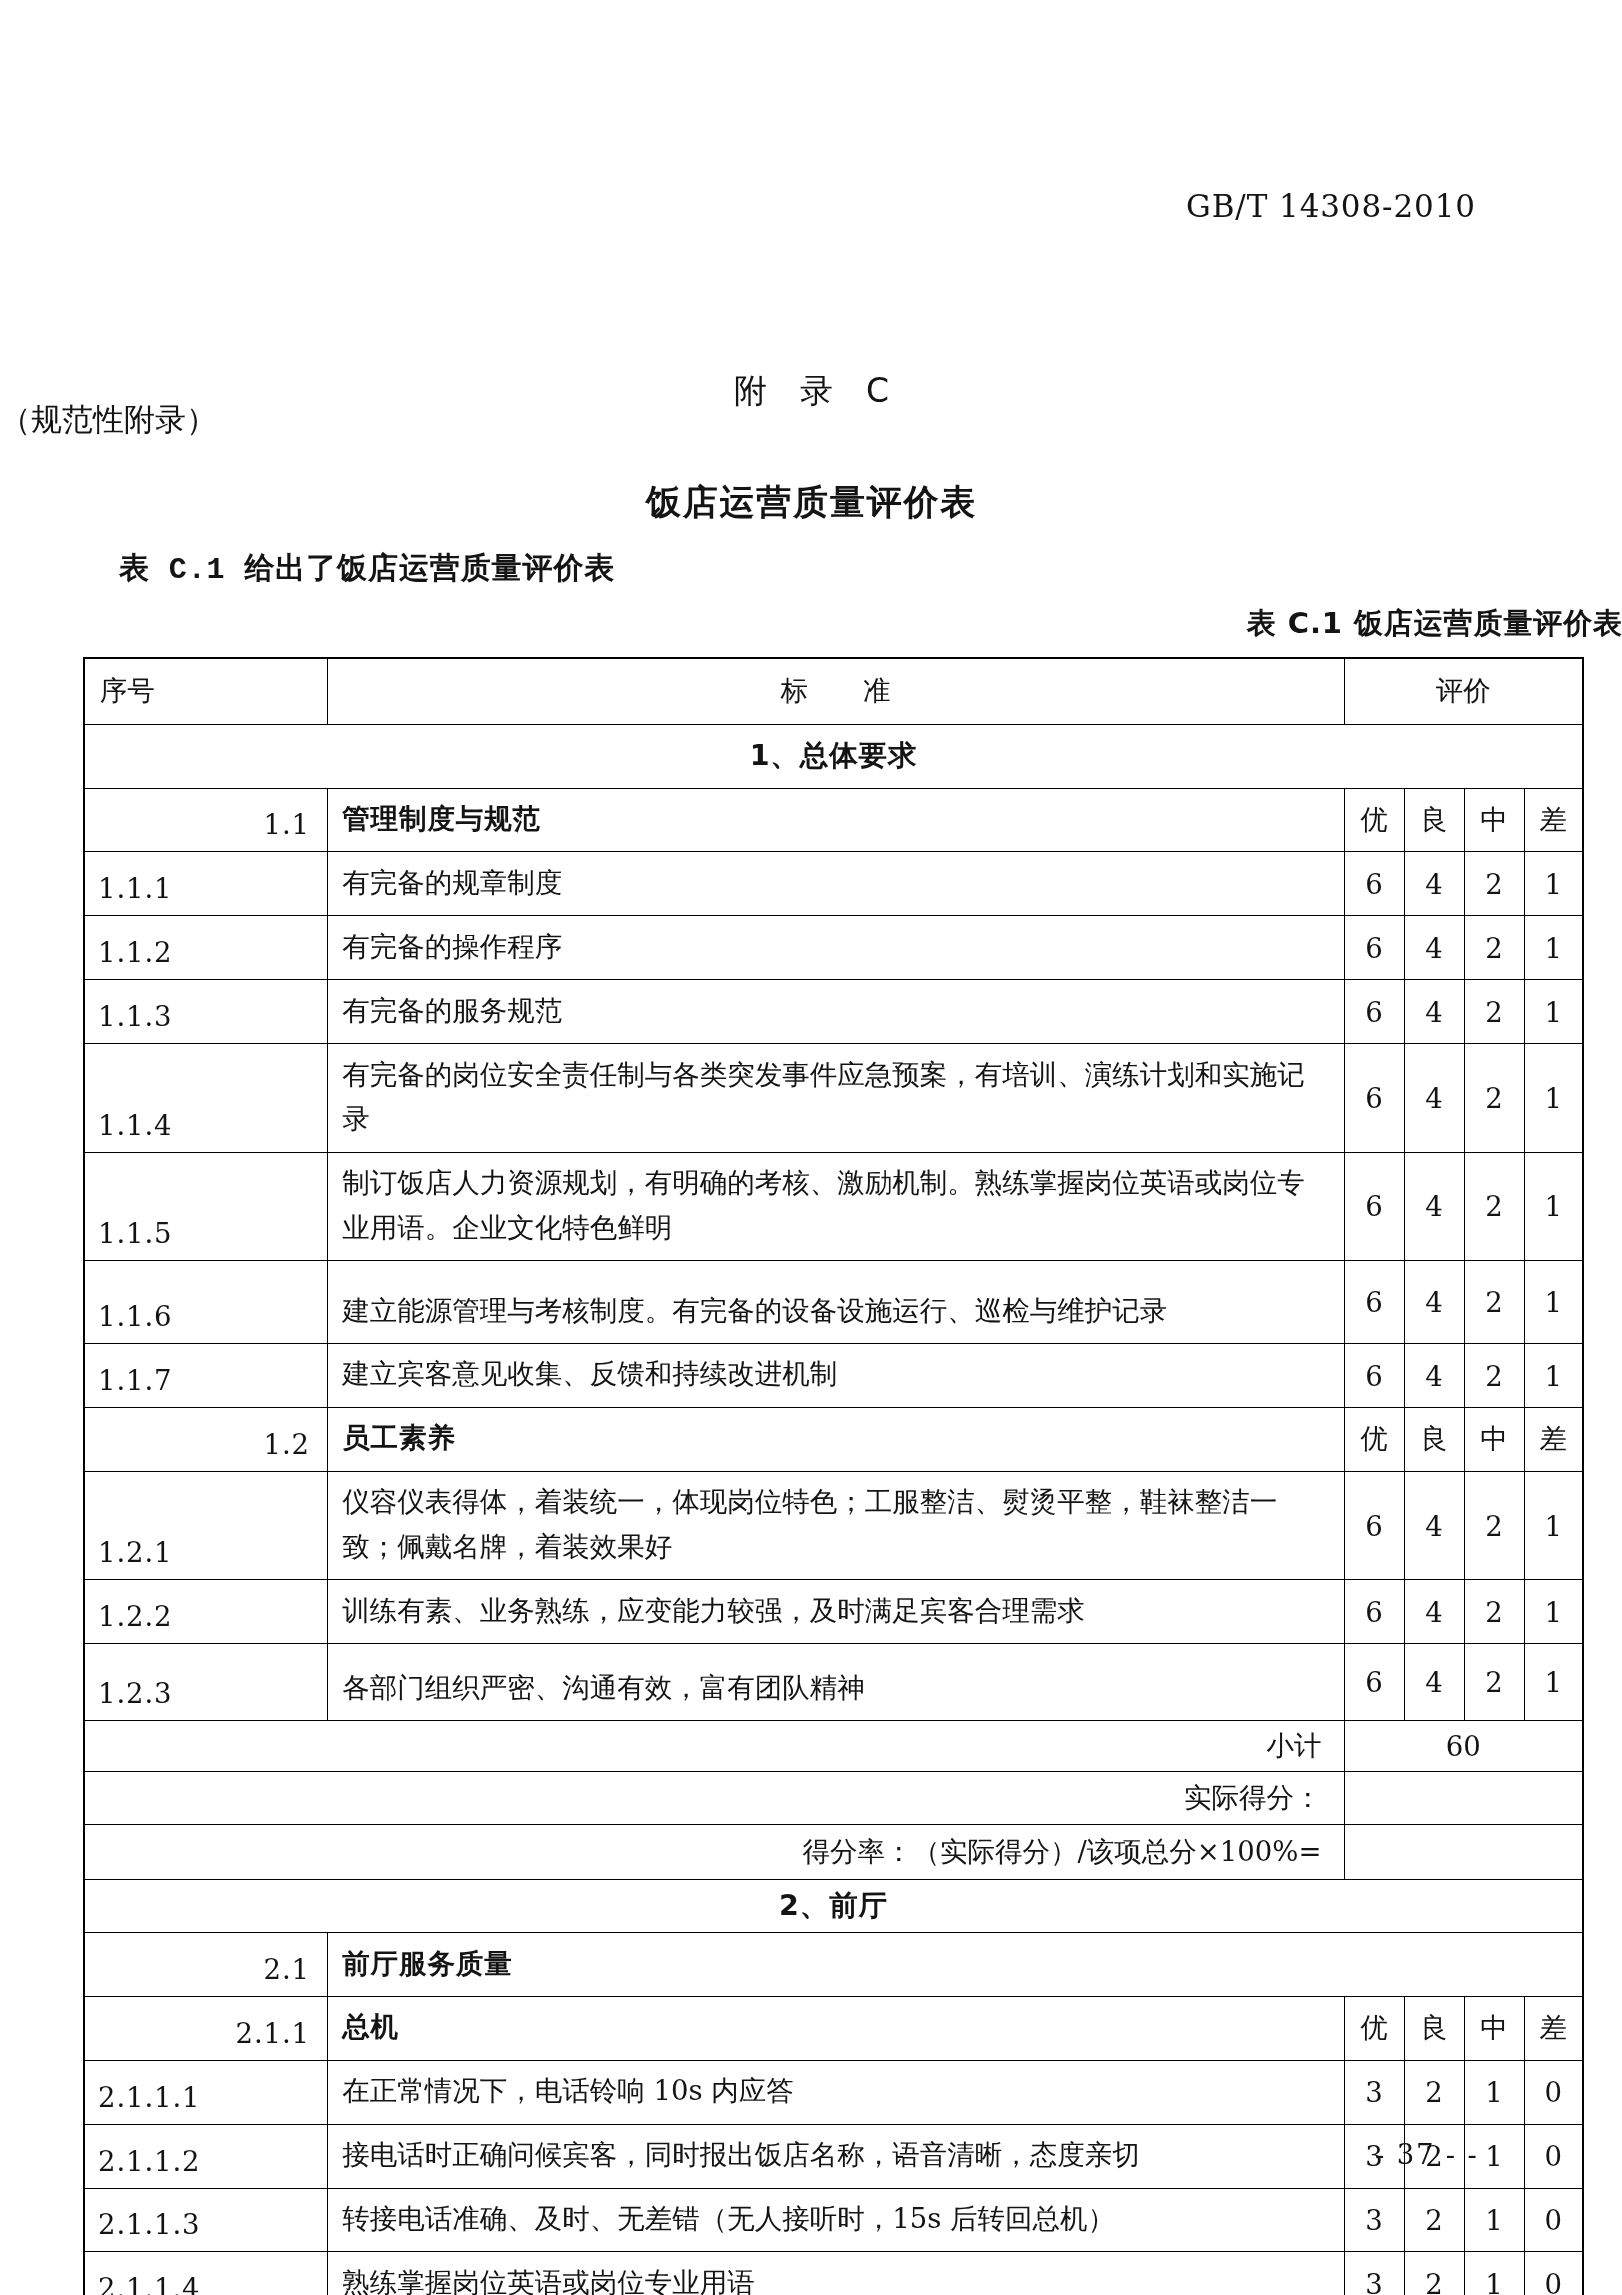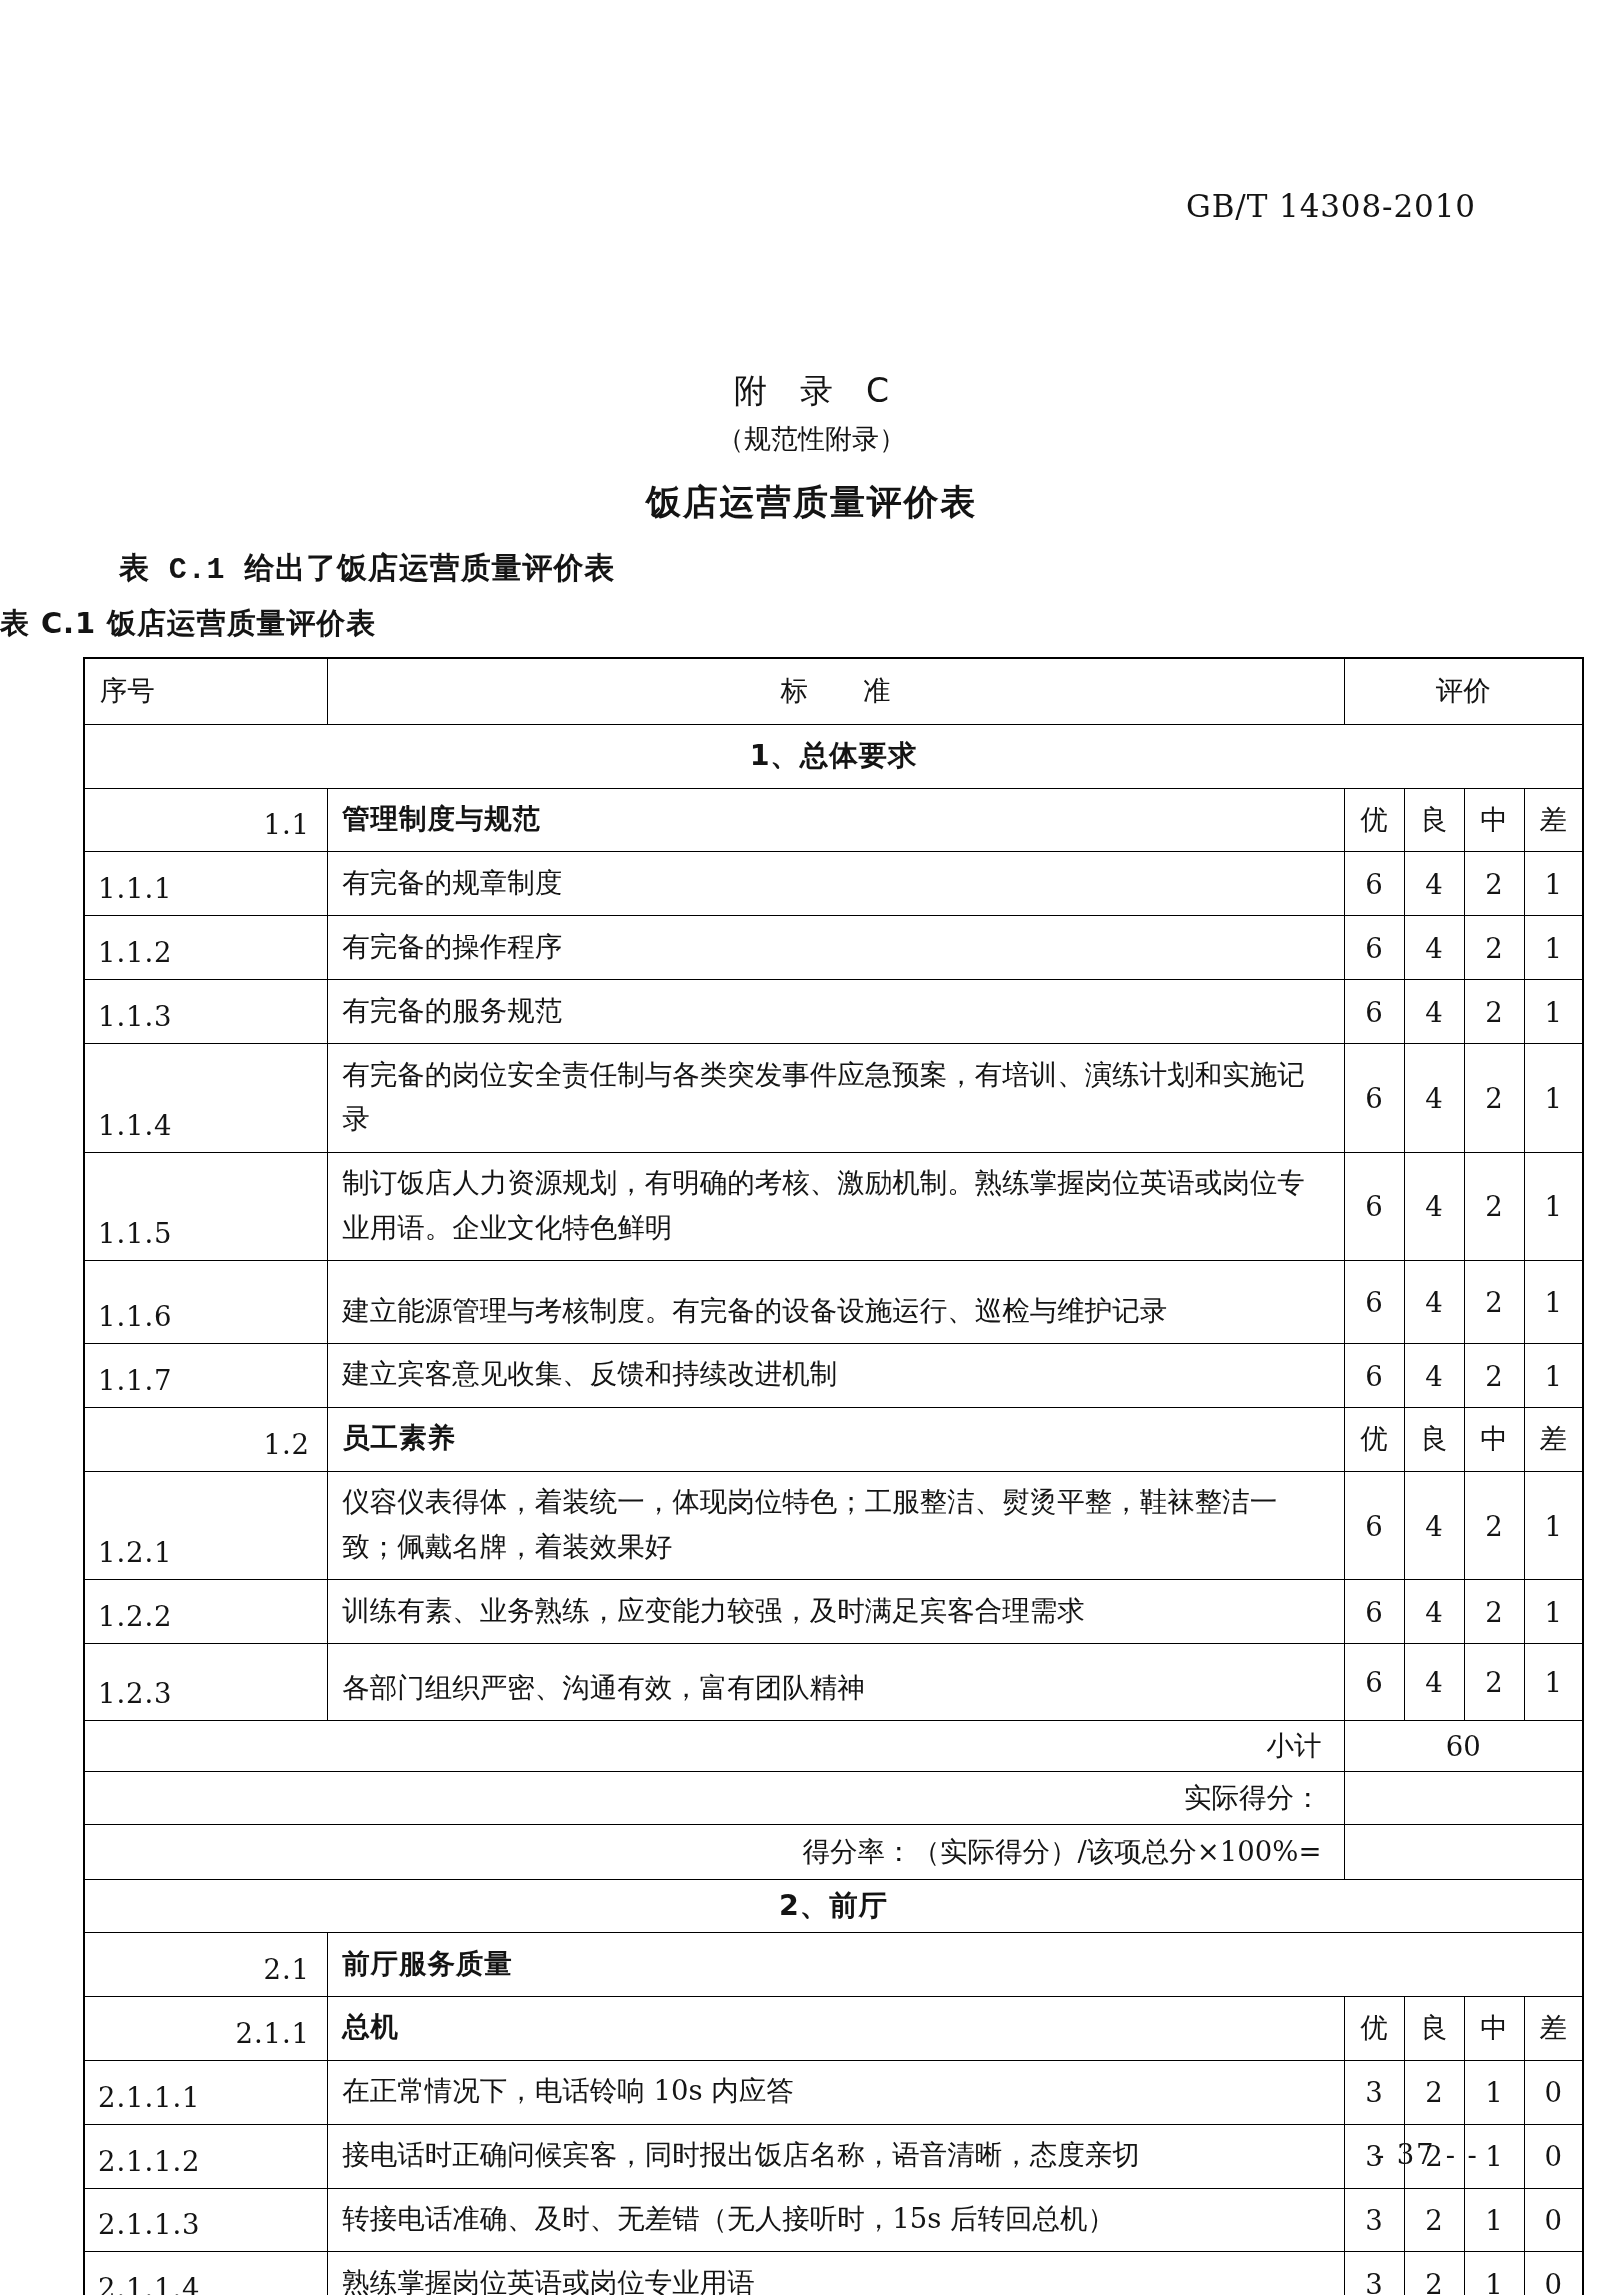--- a/index.html
+++ b/index.html
@@ -27,24 +27,24 @@
   .appendix-title {
     position: absolute;
     top: 369px; left: 0; width: 100%;
     text-align: center;
     font-family: "DejaVu Sans", "Liberation Sans", sans-serif;
     font-size: 33px;
     font-weight: 500;
   }
   .appendix-subtitle {
     position: absolute;
-    top: 421px; left: 0; width: 100%;
-    text-align: center;
-    font-family: "DejaVu Sans", "Liberation Sans", sans-serif;
-    font-size: 27px;
+    top: 399px; left: 0; width: 100%;
+    text-align: left;
+    font-family: "DejaVu Sans", "Liberation Sans", sans-serif;
+    font-size: 31px;
   }
   .appendix-heading {
     position: absolute;
     top: 479px; left: 0; width: 100%;
     text-align: center;
     font-family: "DejaVu Sans", "Liberation Sans", sans-serif;
     font-size: 35px;
     font-weight: bold;
     letter-spacing: 1.8px;
   }
@@ -52,21 +52,21 @@
     position: absolute;
     top: 548px; left: 119px;
     font-family: Liberation Mono, monospace;
     font-size: 30px;
     font-weight: bold;
     letter-spacing: 0.9px;
   }
   .table-caption {
     position: absolute;
     top: 604px; left: 0; width: 100%;
-    text-align: left;
+    text-align: right;
     font-family: "DejaVu Sans", "Liberation Sans", sans-serif;
     font-size: 29px;
     font-weight: bold;
     letter-spacing: 0.9px;
   }
 
   table.eval-table {
     position: absolute;
     top: 657px;
     left: 83px;

